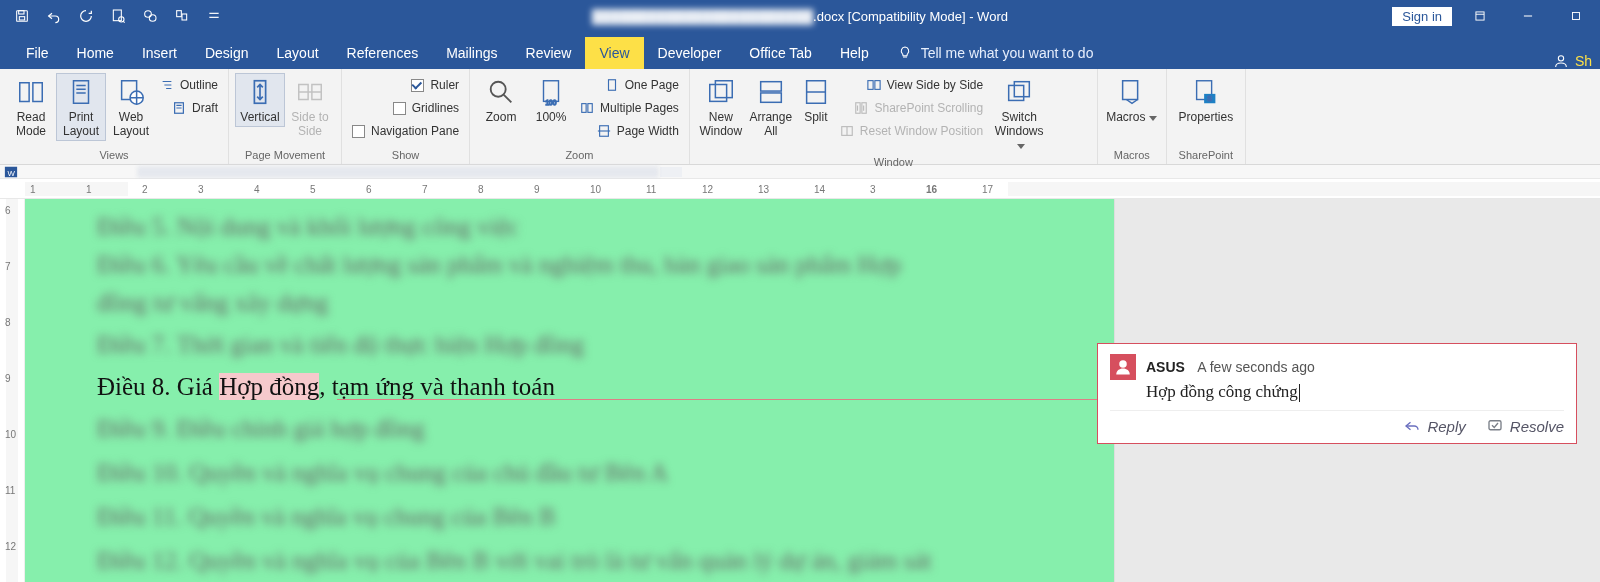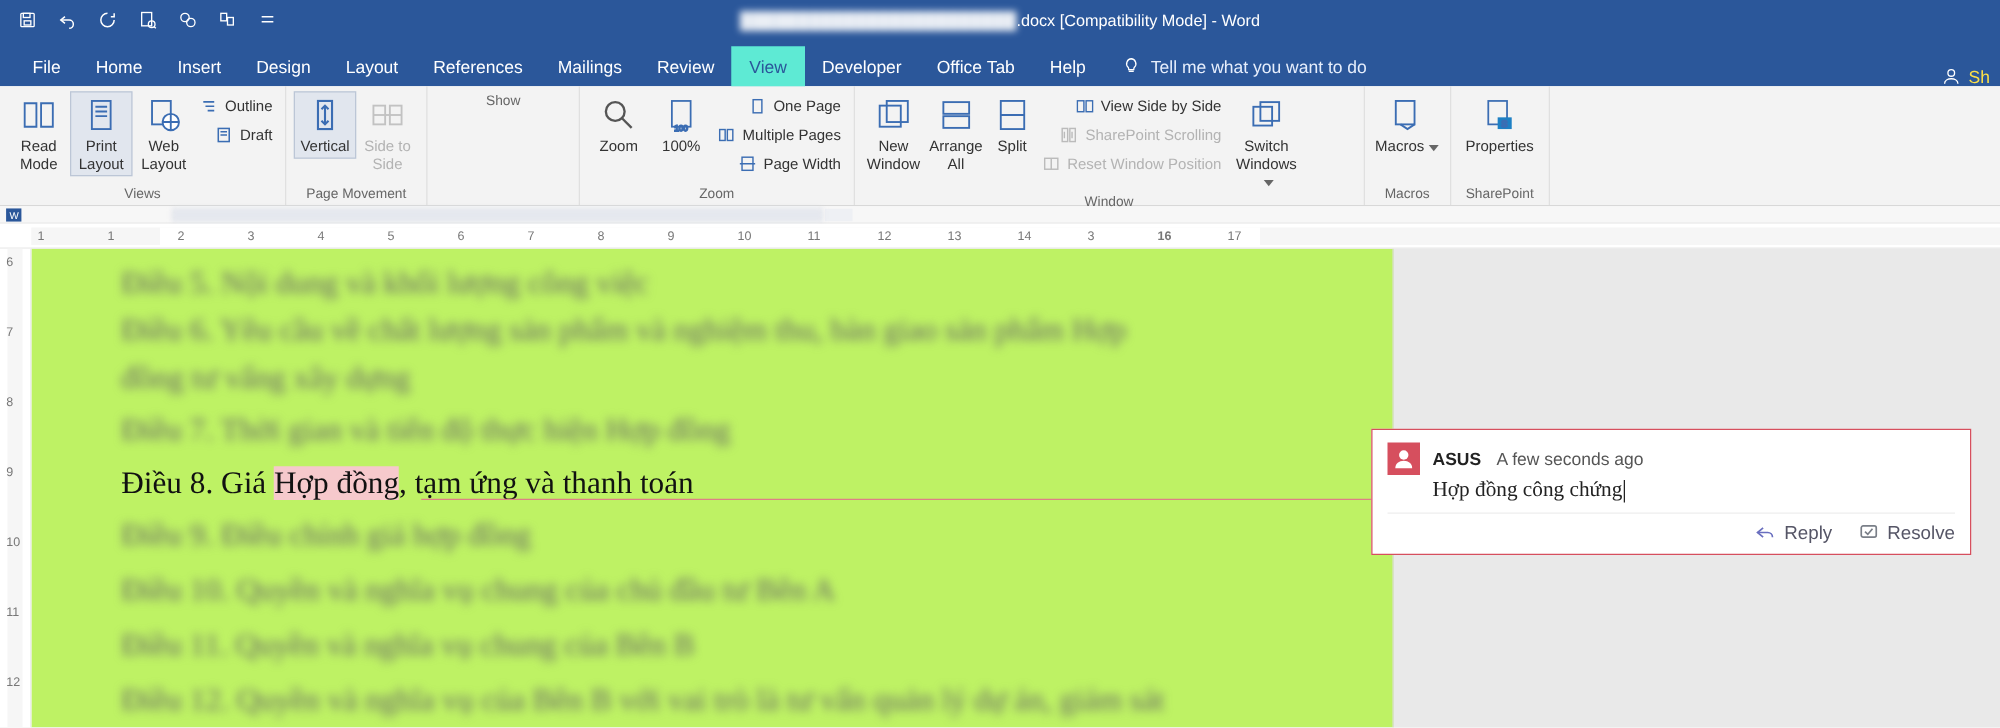--- a/index.html
+++ b/index.html
@@ -66,21 +66,21 @@
     color: #fff;
     font-size: 14px;
   }
   .menutab {
     padding: 8px 14px;
     cursor: pointer;
     margin-top: 25px;
   }
   .menutab.file { background: transparent;}
   .menutab.active {
-    background: #5eead4;
+    background: #fde047;
     color: #2b579a;
   }
   .tellme {
     display: flex; align-items: center; gap: 8px;
     padding: 8px 14px;
     color: #e6eefc;
     cursor: text;
   }
   .tellme svg { width: 16px; height: 16px; }
   .share-right {
@@ -164,21 +164,21 @@
   }
   .vruler .vbg{position:absolute; left:6px; right:6px; top:0; bottom:0; background:#f6f6f6;}
   .vruler .vtick{position:absolute; left:5px; font-size:10px; color:#777;}
   
   .docwrap{
     position:absolute; left:25px; right:0; top:199px; bottom:0;
     background:#e9e9e9; overflow:hidden;
   }
   .page{
     position:absolute; left:0; top:0; bottom:0;
-    background:#bef264; border-right:1px solid #ddd;
+    background:#86efac; border-right:1px solid #ddd;
   }
   .doctext{
     position:absolute; left:72px; right:100px;
     font-family: "Times New Roman", serif;
     font-size:25px; color:#111;
   }
   .blurline{
     filter: blur(4px); color:#666;
     white-space:nowrap;
   }
@@ -192,21 +192,21 @@
   }
   .commentbox .hdr{display:flex; align-items:center; gap:10px;}
   .avatar{ width:26px; height:26px; background:#d64f5e; display:flex; align-items:center; justify-content:center;}
   .avatar svg{ width:18px; height:18px; fill:#fff;}
   .cauthor{ font-weight:700; font-size:14px; color:#222;}
   .ctime{ font-size:14px; color:#555; margin-left:9px;}
   .ctext{ font-family:"Times New Roman",serif; font-size:17px; color:#222; margin-left:36px; margin-top:2px;}
   .ctext::after{ content:""; display:inline-block; width:1px; height:18px; background:#222; margin-left:1px; vertical-align:middle; animation: blink 1s steps(1) infinite;}
   @keyframes blink{50%{opacity:0;}}
   .cactions{ border-top:1px solid #eee; margin-top:8px; padding-top:6px; display:flex; justify-content:flex-end; gap:20px; font-size:15px; color:#556;}
-  .caction{display:flex; align-items:center; gap:6px; cursor:pointer;}
+  .caction{display:flex; align-items:center; gap:6px; cursor:pointer;font-style:italic;}
   .caction svg{width:18px;height:18px;}
 </style>
 </head>
 <body>
 
 <div class="titlebar">
   <div class="qat">
     <span class="qat-btn">
       <svg viewBox="0 0 24 24" fill="none" stroke="#fff" stroke-width="1.6">
           <rect x="4" y="4" width="16" height="16" rx="1"></rect>
@@ -250,20 +250,39 @@
           <path d="M5 8h14"></path>
           <path d="M5 14h14"></path>
         </svg>
     </span>
   </div>
 
   <div class="title-center">
     <span class="title-blur">████████████████████████</span><span>.docx [Compatibility Mode]  -  Word</span>
   </div>
 
+  <div class="title-right">
+    <button class="signin-btn">Sign in</button>
+    <span class="win-ctrl">
+      <svg viewBox="0 0 24 24" fill="none" stroke="#fff" stroke-width="1.6">
+          <rect x="5" y="5" width="14" height="14"></rect>
+          <path d="M5 9h14"></path>
+        </svg>
+    </span>
+    <span class="win-ctrl">
+      <svg viewBox="0 0 24 24" stroke="#fff" stroke-width="1.8">
+          <path d="M5 12h14"></path>
+        </svg>
+    </span>
+    <span class="win-ctrl">
+      <svg viewBox="0 0 24 24" fill="none" stroke="#fff" stroke-width="1.6">
+          <rect x="6" y="6" width="12" height="12"></rect>
+        </svg>
+    </span>
+  </div>
 </div>
 
 <div class="menutabs">
   <div class="menutab file">File</div>
   <div class="menutab">Home</div>
   <div class="menutab">Insert</div>
   <div class="menutab">Design</div>
   <div class="menutab">Layout</div>
   <div class="menutab">References</div>
   <div class="menutab">Mailings</div>
@@ -357,20 +376,36 @@
               <path d="M4 16h24"></path>
             </svg>
           </span>
         <span>Side to Side</span>
       </div>
     </div>
     <div class="group-label">Page Movement</div>
   </div>
 
   <div class="group" style="min-width:122px">
+    <div class="group-body">
+      <div class="smallstack" style="padding-top:2px">
+        <label class="smallitem">
+          <span class="chk checked"></span>
+          <span>Ruler</span>
+        </label>
+        <label class="smallitem">
+          <span class="chk"></span>
+          <span>Gridlines</span>
+        </label>
+        <label class="smallitem">
+          <span class="chk"></span>
+          <span>Navigation Pane</span>
+        </label>
+      </div>
+    </div>
     <div class="group-label">Show</div>
   </div>
 
   <div class="group" style="min-width:212px">
     <div class="group-body">
       <div class="bigbtn">
         <span class="ico">
             <svg viewBox="0 0 32 32" fill="none" stroke="#555" stroke-width="2">
               <circle cx="13" cy="13" r="8"></circle>
               <path d="M19 19l8 8"></path>

